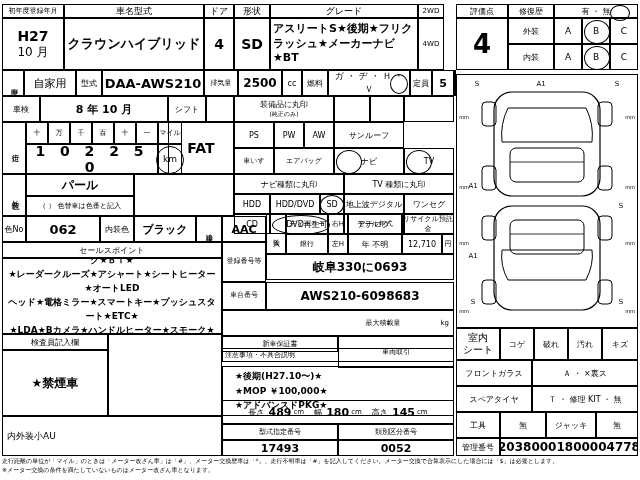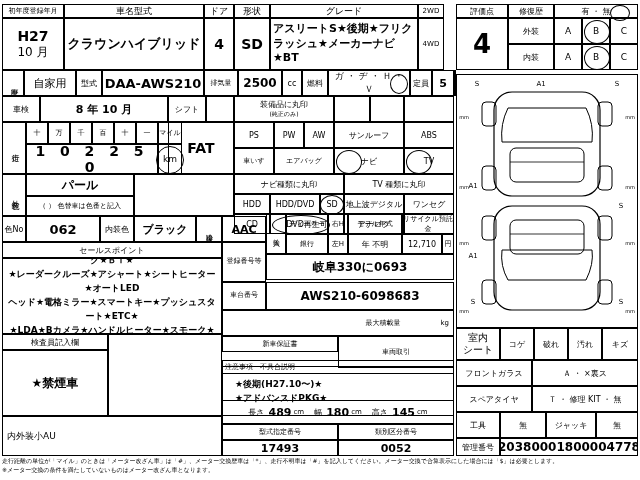--- a/index.html
+++ b/index.html
@@ -93,21 +93,20 @@
       <span class="t6">(純正のみ)</span>
   </div>
   <div class="box t8" style="left:334px;top:96px;width:36px;height:26px;"></div>
   <div class="box t8" style="left:370px;top:96px;width:34px;height:26px;"></div>
   <div class="box t8" style="left:404px;top:96px;width:50px;height:26px;"></div>
 
   <div class="box t8" style="left:234px;top:122px;width:40px;height:26px;">PS</div>
   <div class="box t8" style="left:274px;top:122px;width:30px;height:26px;">PW</div>
   <div class="box t8" style="left:304px;top:122px;width:30px;height:26px;">AW</div>
   <div class="box t8" style="left:334px;top:122px;width:70px;height:26px;">サンルーフ</div>
-  <div class="box t8" style="left:404px;top:122px;width:50px;height:26px;">ABS</div>
 
   <div class="box t7" style="left:234px;top:148px;width:40px;height:26px;">車いす</div>
   <div class="box t7" style="left:274px;top:148px;width:60px;height:26px;">エアバッグ</div>
   <div class="box t8" style="left:334px;top:148px;width:70px;height:26px;">ナビ</div>
   <div class="box t8" style="left:404px;top:148px;width:50px;height:26px;">TV</div>
   <div class="ell" style="left:336px;top:150px;width:24px;height:22px;"></div>
   <div class="ell" style="left:406px;top:150px;width:24px;height:22px;"></div>
 
   <div class="box t8" style="left:2px;top:174px;width:24px;height:42px;">
       <span class="vert t8">外装色</span>
@@ -181,23 +180,24 @@
     <span class="t7" style="margin-left:40px;">kg</span>
   </div>
 
   <div class="box t7" style="left:222px;top:336px;width:116px;height:16px;">新車保証書</div>
   <div class="box t7" style="left:338px;top:336px;width:116px;height:32px;">車両取引</div>
 
   <div class="box t8" style="left:2px;top:334px;width:106px;height:16px;">検査員記入欄</div>
   <div class="box t12 b" style="left:2px;top:350px;width:106px;height:66px;">★禁煙車</div>
   <div class="box" style="left:108px;top:334px;width:114px;height:82px;"></div>
 
-  <div class="box t7 left" style="left:222px;top:360px;width:232px;height:14px;">注意事項・不具合説明</div>
+  <div class="box t7 left" style="left:222px;top:348px;width:232px;height:14px;">注意事項・不具合説明</div>
   <div class="box" style="left:222px;top:366px;width:232px;height:50px;flex-direction:column;align-items:flex-start;justify-content:center;padding-left:12px;">
     <div class="t9 b" style="line-height:1.6;">★後期(H27.10〜)★</div>
+    <div class="t9 b" style="line-height:1.6;">★MOP ￥100,000★</div>
     <div class="t9 b" style="line-height:1.6;">★アドバンスドPKG★</div>
   </div>
 
   <div class="box" style="left:222px;top:400px;width:232px;height:24px;">
     <span class="t8" style="margin-right:4px;">長さ</span>
     <span class="t11 b" style="margin-right:2px;">489</span>
     <span class="t7" style="margin-right:10px;">cm</span>
     <span class="t8" style="margin-right:4px;">幅</span>
     <span class="t11 b" style="margin-right:2px;">180</span>
     <span class="t7" style="margin-right:10px;">cm</span>

